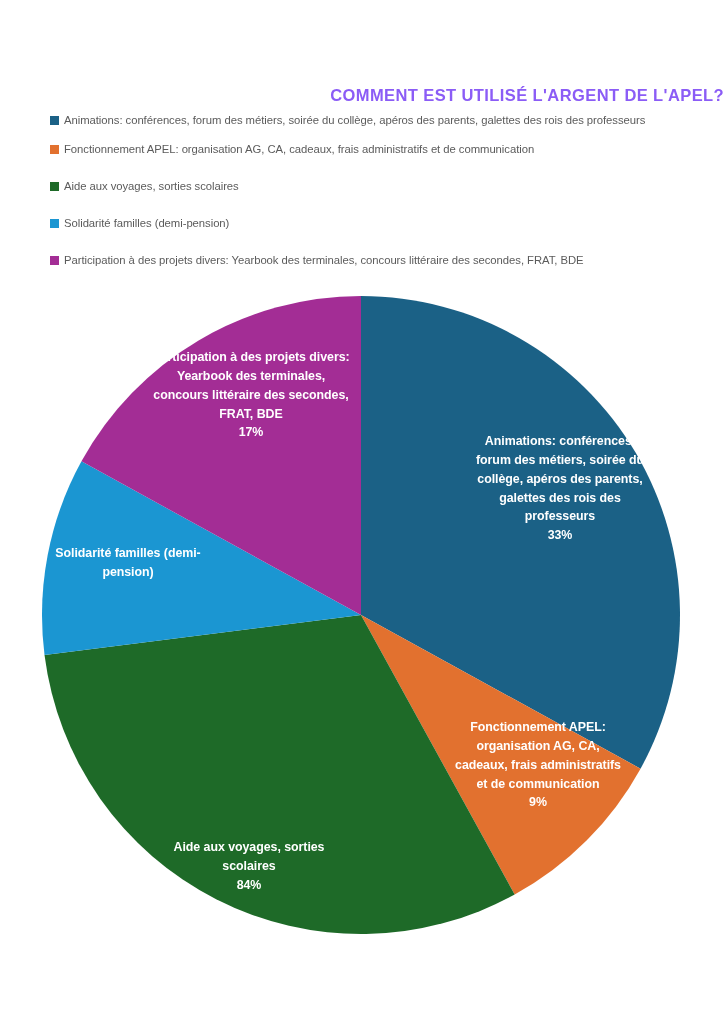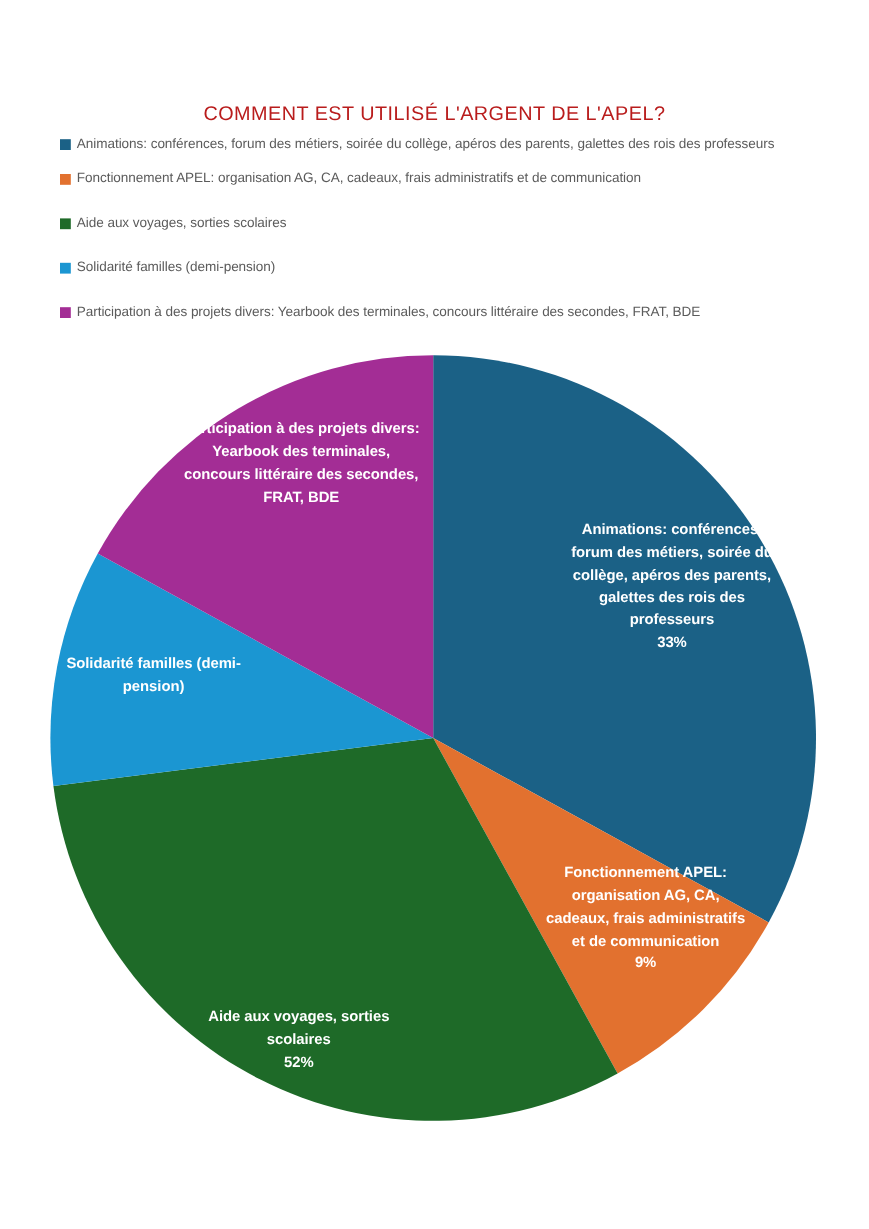--- a/index.html
+++ b/index.html
@@ -20,25 +20,25 @@
     position: absolute;
     inset: 0;
   }
 
   
   #chart-title {
     position: absolute;
     left: 0;
     right: 0;
     top: 86px;
-    text-align: center;
+    text-align: right;
     font-size: 16.5px;
-    font-weight: normal;
+    font-weight: bold;
     letter-spacing: 0.4px;
-    color: #b91c1c;
+    color: #8b5cf6;
     font-family: "Liberation Sans", sans-serif;
   }
 
   
   #legend {
     position: absolute;
     left: 50px;
     top: 112px;
     width: 640px;
   }
@@ -141,24 +141,25 @@
     <span class="pct">33%</span>
   </div>
 
   <div class="slice-label" id="label-fonctionnement">
     <span>Fonctionnement APEL: organisation AG, CA, cadeaux, frais administratifs et de communication</span>
     <span class="pct">9%</span>
   </div>
 
   <div class="slice-label" id="label-aide">
     <span>Aide aux voyages, sorties scolaires</span>
-    <span class="pct">52%</span>
+    <span class="pct">84%</span>
   </div>
 
   <div class="slice-label" id="label-solidarite">
     <span>Solidarité familles (demi-pension)</span>
   </div>
 
   <div class="slice-label" id="label-participation">
     <span>Participation à des projets divers: Yearbook des terminales, concours littéraire des secondes, FRAT, BDE</span>
+    <span class="pct">17%</span>
   </div>
 
 </div>
 
 </body></html>

